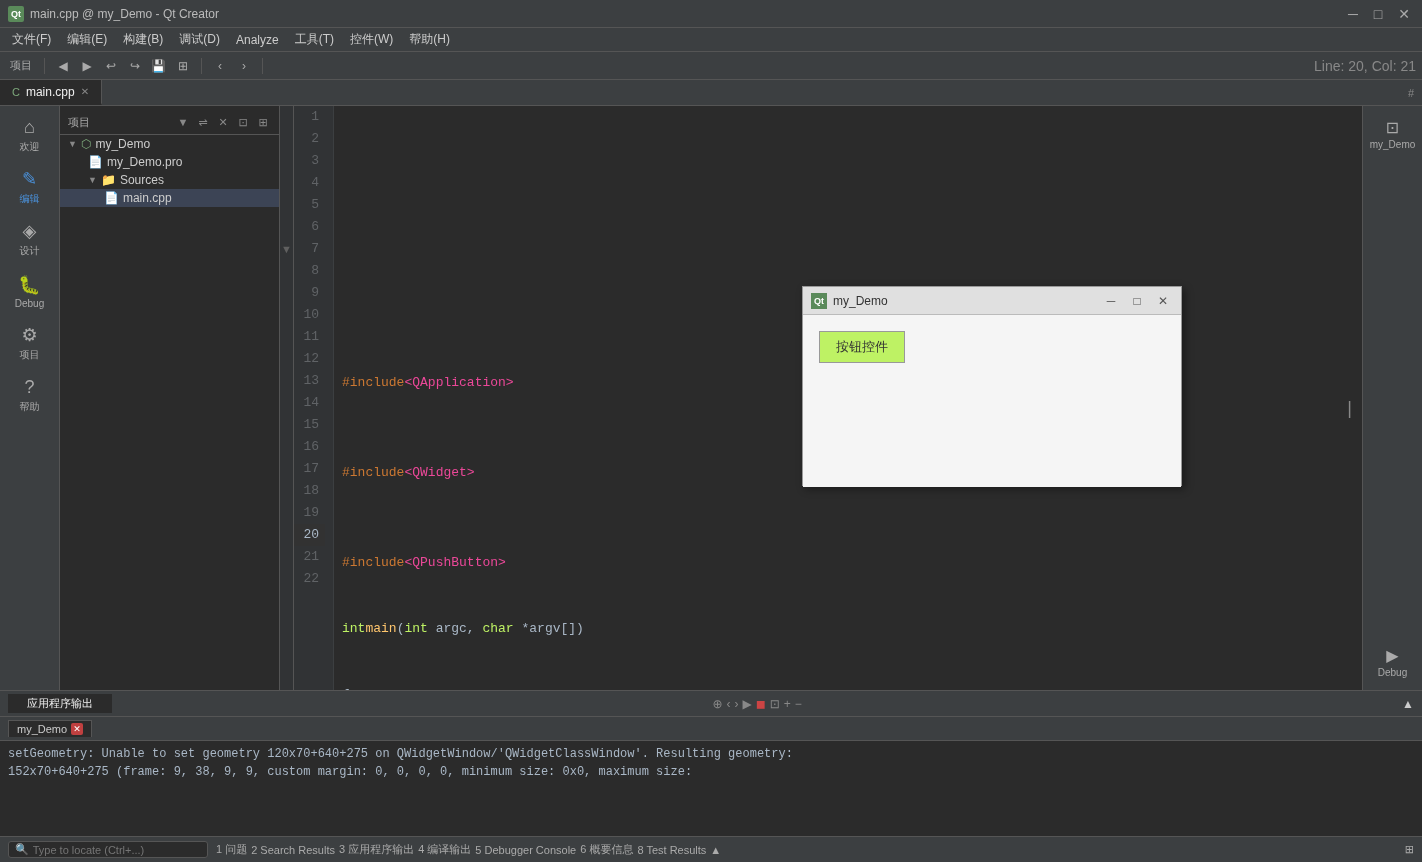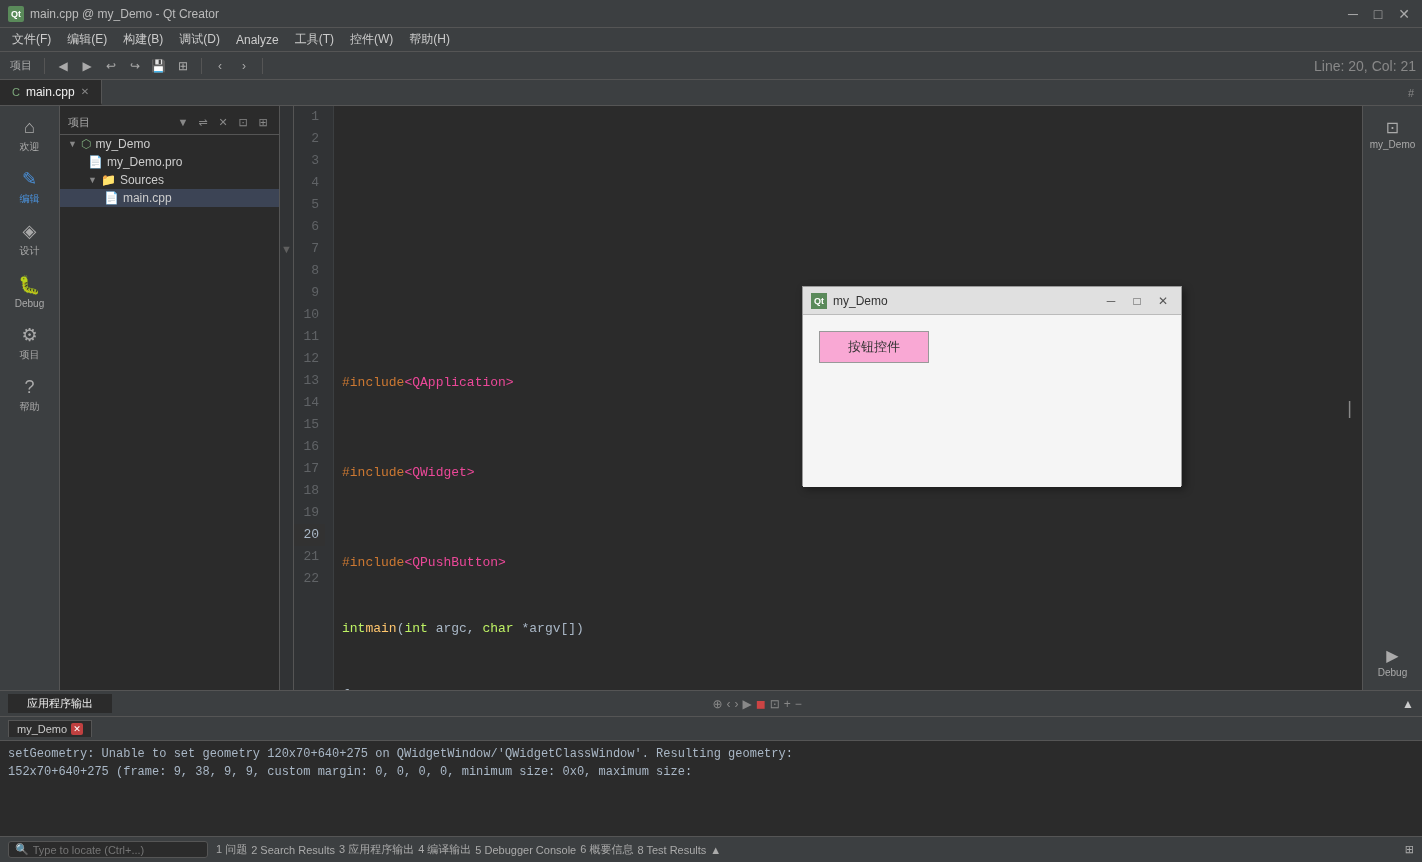--- a/index.html
+++ b/index.html
@@ -260,23 +260,23 @@
     }
     .demo-body {
       background: #f5f5f5;
       flex: 1;
       height: calc(200px - 28px);
       display: flex;
       align-items: flex-start;
       padding: 16px;
     }
     .demo-button {
-      background: #f9a8d4;
+      background: #bef264;
       border: 1px solid #999;
-      padding: 6px 28px;
+      padding: 6px 16px;
       font-size: 13px;
       color: #333;
       cursor: pointer;
       font-family: "Microsoft YaHei", sans-serif;
     }
 
     
     .bottom-area {
       height: 146px;
       background: #2b2b2b;

